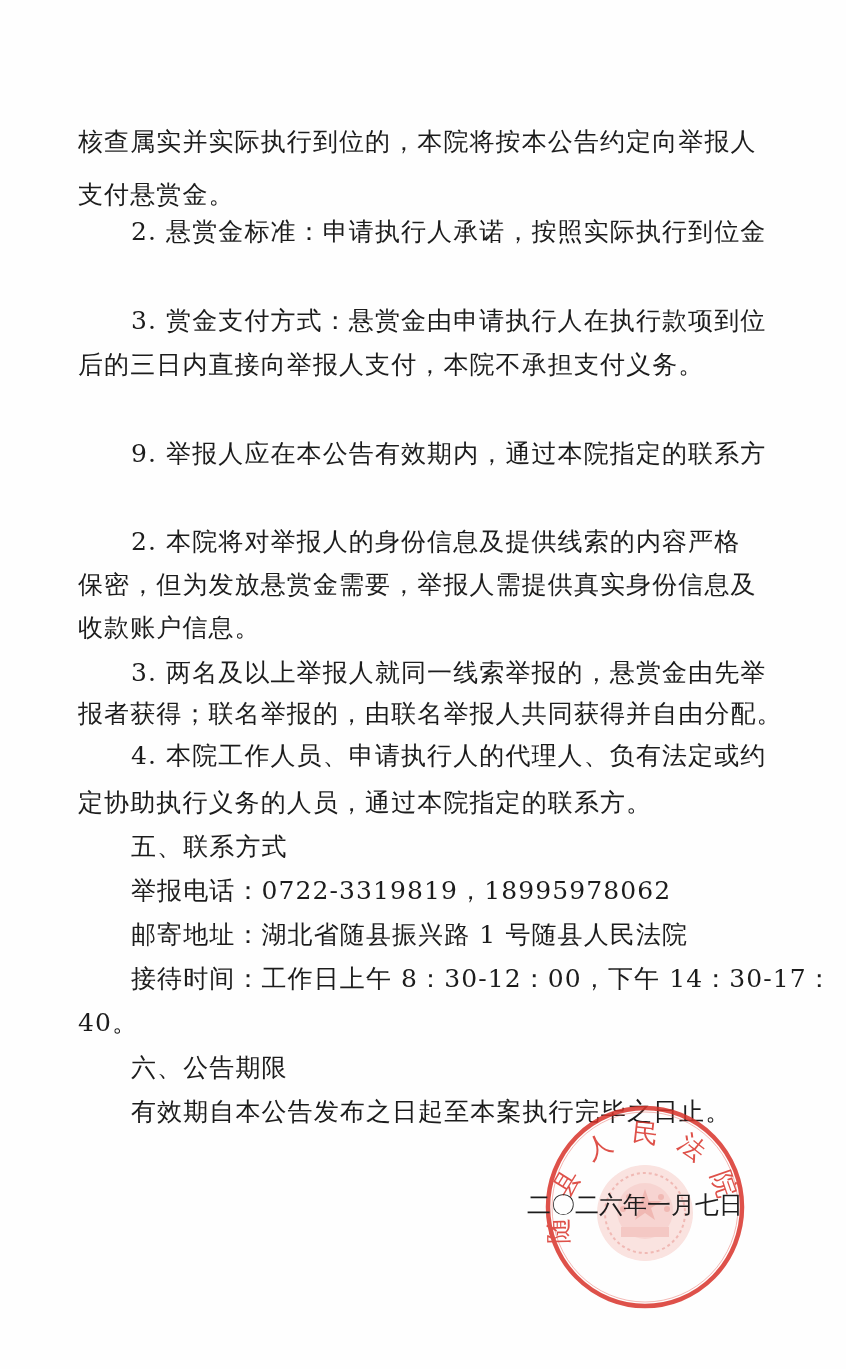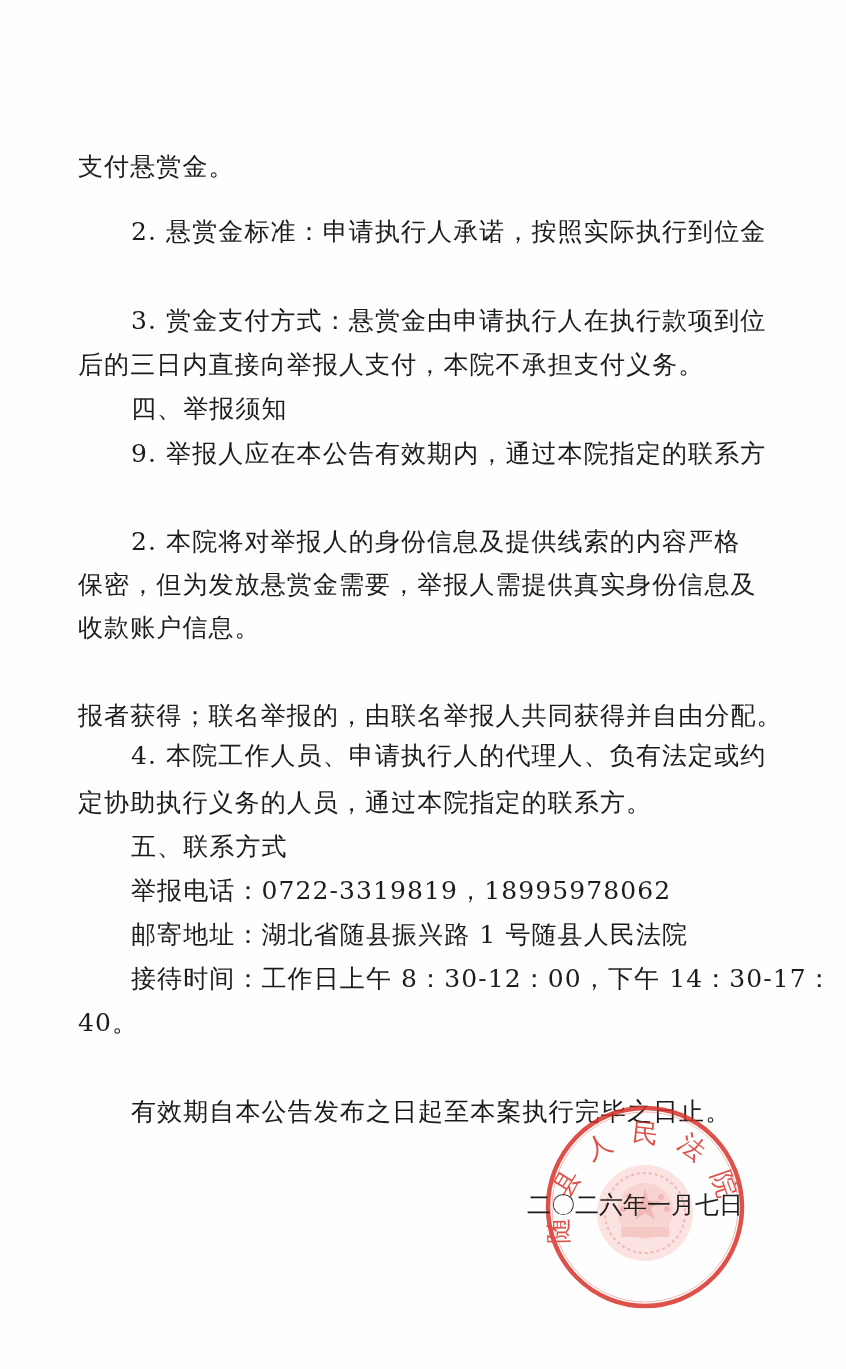--- a/index.html
+++ b/index.html
@@ -52,46 +52,48 @@
       height: 204px;
       z-index: 2;
       opacity: 0.85;
     }
   </style>
 </head>
 <body>
 
 <div class="page">
 
-  <div class="line" style="top:152px;text-align:center;">支付悬赏金。</div>
+  <div class="line" style="top:127px;">核查属实并实际执行到位的，本院将按本公告约定向举报人</div>
+  <div class="line" style="top:180px;text-align:center;">支付悬赏金。</div>
 
   <div class="line indent" style="top:217px;">2. 悬赏金标准：申请执行人承诺，按照实际执行到位金</div>
 
   <div class="line indent" style="top:306px;">3. 赏金支付方式：悬赏金由申请执行人在执行款项到位</div>
   <div class="line" style="top:350px;">后的三日内直接向举报人支付，本院不承担支付义务。</div>
 
-  <div class="line indent" style="top:394px;">四、举报须知</div>
 
   <div class="line indent" style="top:439px;">9. 举报人应在本公告有效期内，通过本院指定的联系方</div>
 
   <div class="line indent" style="top:527px;">2. 本院将对举报人的身份信息及提供线索的内容严格</div>
   <div class="line" style="top:570px;">保密，但为发放悬赏金需要，举报人需提供真实身份信息及</div>
   <div class="line" style="top:613px;">收款账户信息。</div>
 
-  <div class="line" style="top:701px;">报者获得；联名举报的，由联名举报人共同获得并自由分配。</div>
+  <div class="line indent" style="top:658px;">3. 两名及以上举报人就同一线索举报的，悬赏金由先举</div>
+  <div class="line" style="top:701px;font-family:Liberation Mono, monospace;">报者获得；联名举报的，由联名举报人共同获得并自由分配。</div>
 
   <div class="line indent" style="top:741px;">4. 本院工作人员、申请执行人的代理人、负有法定或约</div>
   <div class="line" style="top:788px;">定协助执行义务的人员，通过本院指定的联系方。</div>
 
   <div class="line indent" style="top:832px;">五、联系方式</div>
   <div class="line indent" style="top:876px;">举报电话：0722-3319819，18995978062</div>
   <div class="line indent" style="top:920px;">邮寄地址：湖北省随县振兴路 1 号随县人民法院</div>
   <div class="line indent" style="top:964px;">接待时间：工作日上午 8：30-12：00，下午 14：30-17：</div>
   <div class="line" style="top:1008px;">40。</div>
 
+  <div class="line indent" style="top:1053px;">六、公告期限</div>
   <div class="line indent" style="top:1097px;">有效期自本公告发布之日起至本案执行完毕之日止。</div>
 
   <svg class="seal" viewBox="0 0 200 204" xmlns="http://www.w3.org/2000/svg">
     <defs>
       <path id="sealArc" d="M 30 150 A 78 78 0 1 1 170 150" fill="none"></path>
     </defs>
     <ellipse cx="100" cy="102" rx="97" ry="99" fill="none" stroke="#d9342b" stroke-width="4.5"></ellipse>
     <ellipse cx="100" cy="102" rx="93" ry="95" fill="none" stroke="#e35a4f" stroke-width="1" opacity="0.5"></ellipse>
 
     <g opacity="0.55">

